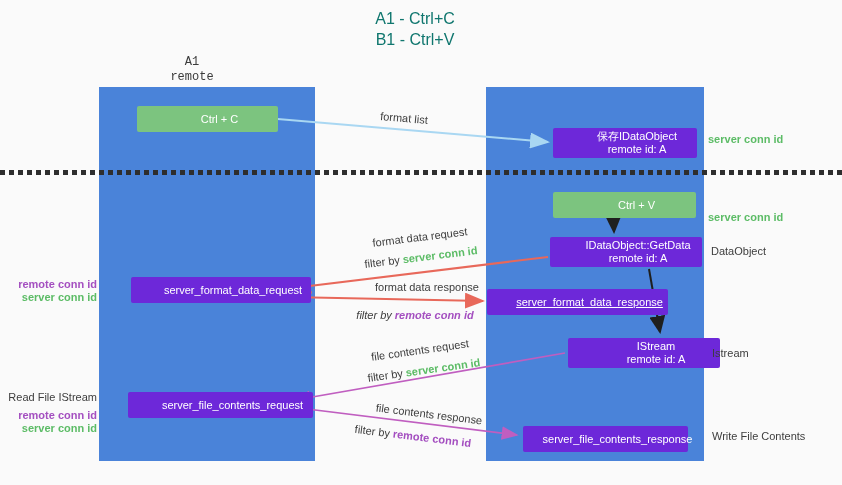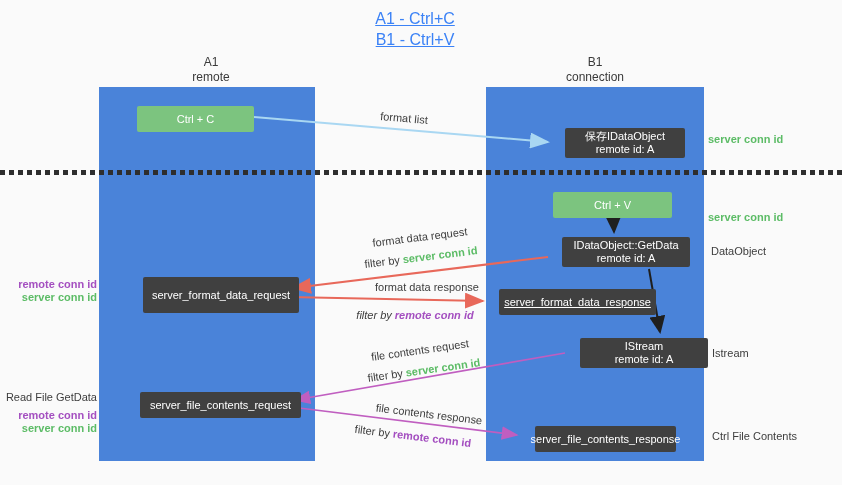--- a/index.html
+++ b/index.html
@@ -6,46 +6,45 @@
   body{
     width:842px;height:485px;overflow:hidden;
     background:#fafafa;
     font-family:"Liberation Sans","DejaVu Sans",sans-serif;
     color:#3d3d3d;
   }
   .stage{position:relative;width:842px;height:485px;}
 
   .title{
     position:absolute;left:300px;top:8px;width:230px;
-    font-size:16px;line-height:21px;text-align:center;color:#3b82f6;
+    font-size:16px;line-height:21px;text-align:center;color:#0f766e;
     z-index:5;
-    text-decoration:underline;
   }
   .col-header{
     position:absolute;top:55px;width:100px;
     font-size:12px;line-height:15px;text-align:center;color:#3a3a3a;
     z-index:5;
   }
   .lane{
     position:absolute;top:87px;height:374px;background:#4a83d9;z-index:1;
   }
   .divider{
     position:absolute;left:0;top:170px;width:842px;height:5px;z-index:2;
     background:repeating-linear-gradient(90deg,#2e2e2e 0 5px,transparent 5px 9px);
   }
   .arrows{position:absolute;left:0;top:0;width:842px;height:485px;z-index:3;}
 
   .node{
     position:absolute;z-index:4;
     display:flex;flex-direction:column;align-items:center;justify-content:center;
     color:#ffffff;font-size:11px;line-height:13px;text-align:center;
-    border-radius:2px;white-space:nowrap;
+    border-radius:2px;white-space:nowrap;padding-left:24px;
   }
   .node.green{background:#7cc47f;}
-  .node.orange{background:#404040;margin-left:12px;}
+  .node.orange{background:#6d28d9;}
 
   .lbl{
     position:absolute;z-index:5;font-size:11px;line-height:13px;
     color:#3d3d3d;white-space:nowrap;
   }
   .lbl.center{text-align:center;}
   .lbl.rightalign{text-align:right;}
   .green-t{color:#5cbc66;font-weight:bold;}
   .purple-t{color:#a44fc0;font-weight:bold;}
   .pre{margin-right:3px;}
@@ -57,27 +56,23 @@
 </head>
 <body>
 
 <div class="stage">
 
   <div class="title">
     <div>A1 - Ctrl+C</div>
     <div>B1 - Ctrl+V</div>
   </div>
 
-  <div class="col-header" style="left:161px;">
+  <div class="col-header" style="left:142px;font-family:Liberation Mono, monospace;">
     <div>A1</div>
     <div>remote</div>
-  </div>
-  <div class="col-header" style="left:545px;">
-    <div>B1</div>
-    <div>connection</div>
   </div>
 
   <div class="lane" style="left:99px;width:216px;"></div>
   <div class="lane" style="left:486px;width:218px;"></div>
 
   <div class="divider"></div>
 
   <svg class="arrows" viewBox="0 0 842 485">
     <defs>
       <marker id="mBlue" markerWidth="10" markerHeight="8" refX="9" refY="4" orient="auto">
@@ -113,21 +108,21 @@
 
   <div class="node green" style="left:553px;top:192px;width:119px;height:26px;">
     <div>Ctrl + V</div>
   </div>
 
   <div class="node orange" style="left:550px;top:237px;width:128px;height:30px;">
     <div>IDataObject::GetData</div>
     <div>remote id: A</div>
   </div>
 
-  <div class="node orange" style="left:131px;top:277px;width:156px;height:36px;">
+  <div class="node orange" style="left:131px;top:277px;width:156px;height:26px;">
     <div>server_format_data_request</div>
   </div>
 
   <div class="node orange" style="left:487px;top:289px;width:157px;height:26px;text-decoration:underline;">
     <div>server_format_data_response</div>
   </div>
 
   <div class="node orange" style="left:568px;top:338px;width:128px;height:30px;">
     <div>IStream</div>
     <div>remote id: A</div>
@@ -160,25 +155,25 @@
 
   <div class="lbl center rot-p7" style="left:354px;top:408px;width:150px;">file contents response</div>
   <div class="lbl center rot-p7" style="left:338px;top:430px;width:150px;">
     <span class="pre">filter by</span><span class="purple-t">remote conn id</span>
   </div>
 
   <div class="lbl green-t" style="left:708px;top:133px;">server conn id</div>
   <div class="lbl green-t" style="left:708px;top:211px;">server conn id</div>
   <div class="lbl" style="left:711px;top:245px;">DataObject</div>
   <div class="lbl" style="left:712px;top:347px;">Istream</div>
-  <div class="lbl" style="left:712px;top:430px;">Ctrl File Contents</div>
+  <div class="lbl" style="left:712px;top:430px;">Write File Contents</div>
 
   <div class="lbl rightalign" style="right:745px;top:278px;">
     <div class="purple-t">remote conn id</div>
     <div class="green-t">server conn id</div>
   </div>
-  <div class="lbl rightalign" style="right:745px;top:391px;">Read File GetData</div>
+  <div class="lbl rightalign" style="right:745px;top:391px;">Read File IStream</div>
   <div class="lbl rightalign" style="right:745px;top:409px;">
     <div class="purple-t">remote conn id</div>
     <div class="green-t">server conn id</div>
   </div>
 
 </div>
 
 </body></html>

